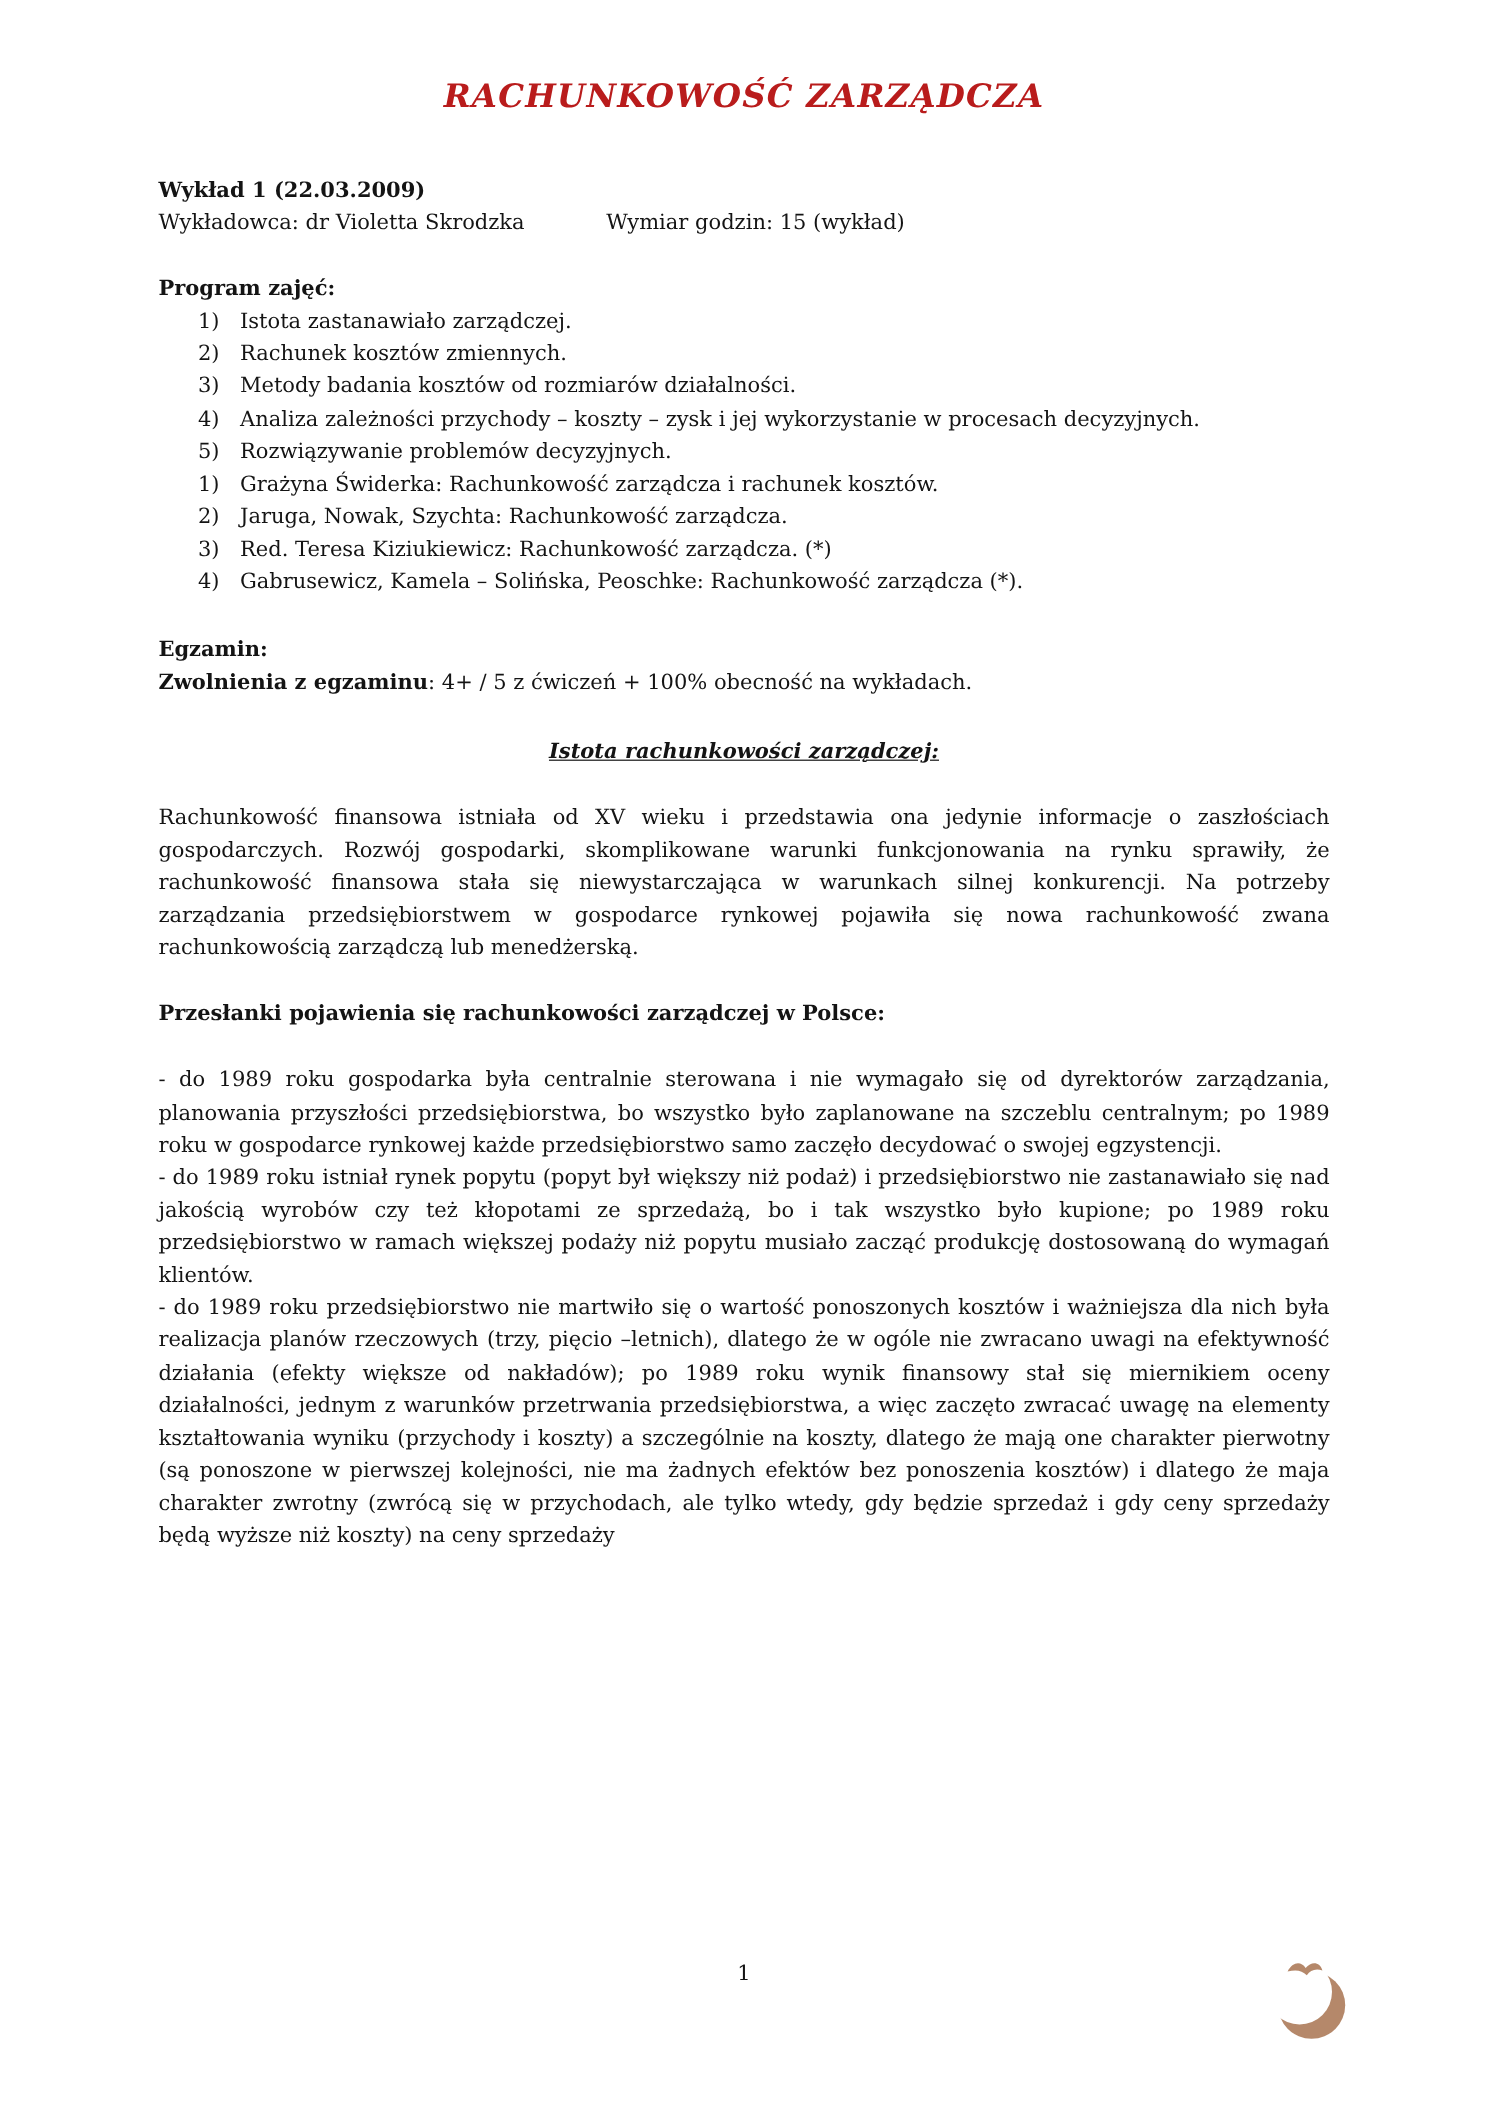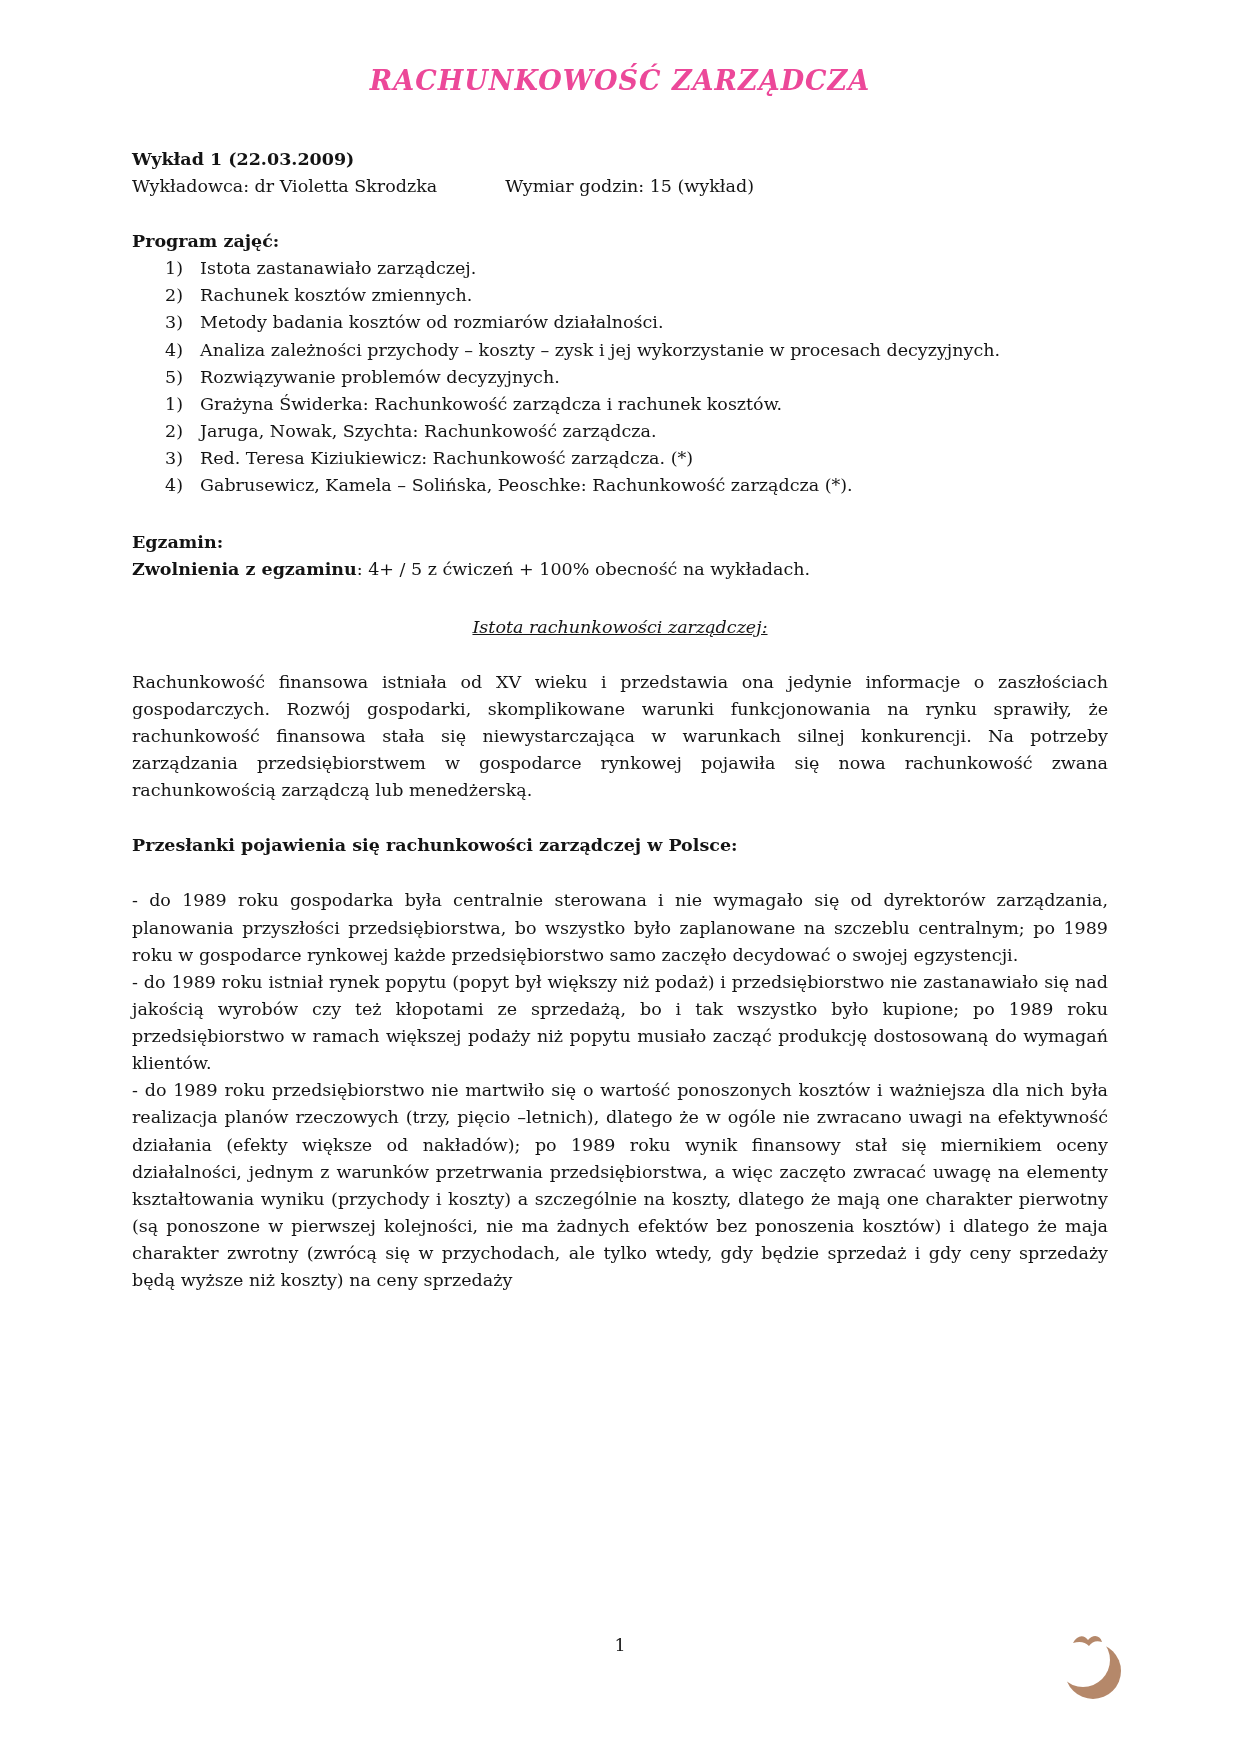--- a/index.html
+++ b/index.html
@@ -17,21 +17,21 @@
     line-height: 1.55;
     padding: 60px 132px 0 132px;
     overflow: hidden;
   }
   .doc-title {
     text-align: center;
     font-size: 27px;
     font-weight: bold;
     font-style: italic;
     letter-spacing: 1px;
-    color: #ec4899;
+    color: #b91c1c;
     margin-bottom: 44px;
   }
   .bold { font-weight: bold; }
   .heading-underline {
     font-weight: bold;
     display: inline-block;
   }
   .section-heading { margin-top: 28px; }
   .lecture-info-row {
     display: flex;
@@ -51,21 +51,21 @@
     flex: 1 1 auto;
     text-align: justify;
   }
   .para { text-align: justify; }
   .center-heading {
     margin-top: 30px;
     margin-bottom: 28px;
     text-align: center;
   }
   .center-heading span {
-    font-weight: normal;
+    font-weight: bold;
     font-style: italic;
     text-decoration: underline;
     text-align: center;
   }
   .premises-heading { margin-top: 28px; margin-bottom: 28px; }
   .footer-page-number {
     position: absolute;
     left: 0;
     bottom: 95px;
     width: 100%;

